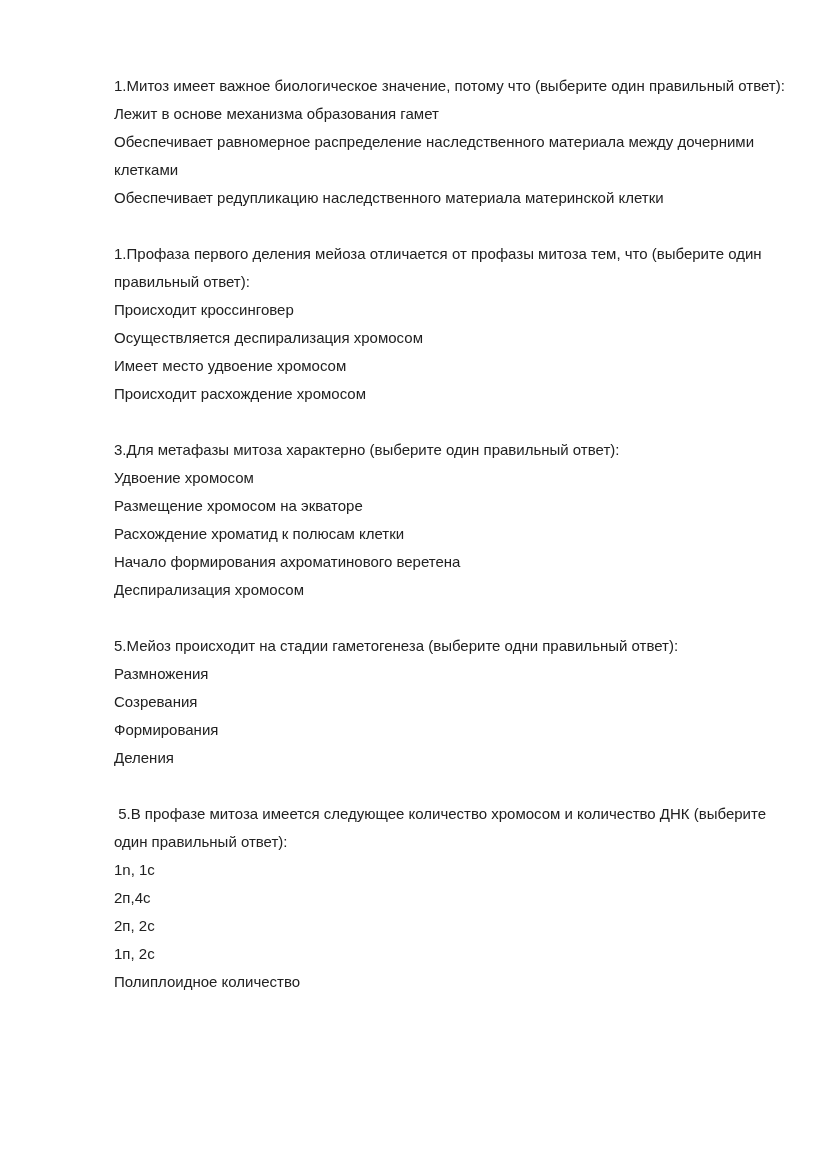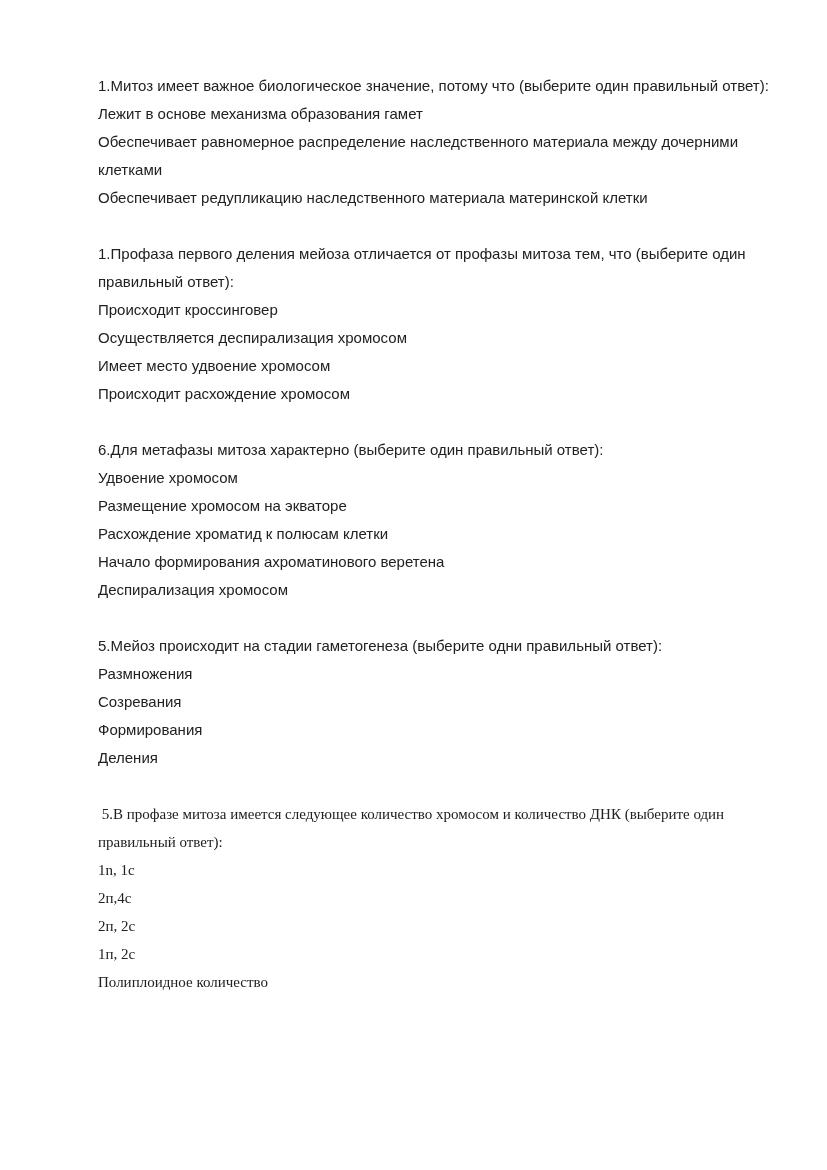--- a/index.html
+++ b/index.html
@@ -13,30 +13,29 @@
     height: 1170px;
     background: #ffffff;
     font-family: "Liberation Sans", "DejaVu Sans", sans-serif;
     font-size: 15px;
     line-height: 28px;
     color: #212121;
     overflow: hidden;
   }
   .content {
     position: absolute;
-    left: 98px;
+    left: 114px;
     top: 72px;
     width: 680px;
   }
   .question-block {
     margin: 0 0 28px 0;
   }
   .question-block:last-child {
     margin-bottom: 17px;
-    font-family: Liberation Serif, serif;
   }
   .q-text, .option {
     margin: 0;
     padding: 0;
     white-space: pre-wrap; 
     font-weight: 400;
   }
 </style>
 </head>
 <body>
@@ -53,21 +52,21 @@
 
     <section class="question-block">
       <p class="q-text">1.Профаза первого деления мейоза отличается от профазы митоза тем, что (выберите один правильный ответ):</p>
       <p class="option">Происходит кроссинговер</p>
       <p class="option">Осуществляется деспирализация хромосом</p>
       <p class="option">Имеет место удвоение хромосом</p>
       <p class="option">Происходит расхождение хромосом</p>
     </section>
 
     <section class="question-block">
-      <p class="q-text">6.Для метафазы митоза характерно (выберите один правильный ответ):</p>
+      <p class="q-text">3.Для метафазы митоза характерно (выберите один правильный ответ):</p>
       <p class="option">Удвоение хромосом</p>
       <p class="option">Размещение хромосом на экваторе</p>
       <p class="option">Расхождение хроматид к полюсам клетки</p>
       <p class="option">Начало формирования ахроматинового веретена</p>
       <p class="option">Деспирализация хромосом</p>
     </section>
 
     <section class="question-block">
       <p class="q-text">5.Мейоз происходит на стадии гаметогенеза (выберите одни правильный ответ):</p>
       <p class="option">Размножения</p>

